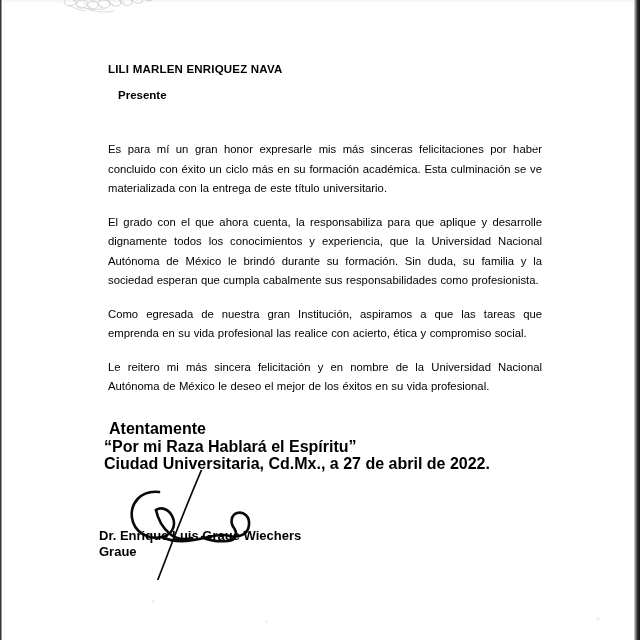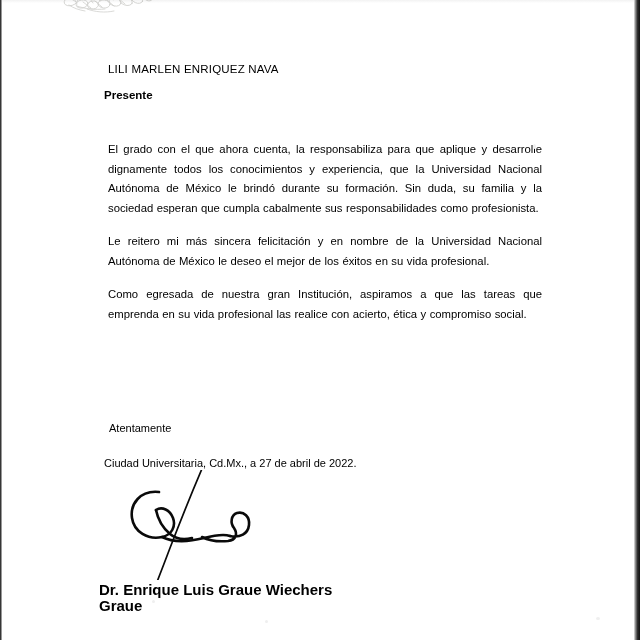--- a/index.html
+++ b/index.html
@@ -46,27 +46,27 @@
     height: 34px;
     opacity: 0.42;
   }
 
   
   .recipient {
     position: absolute;
     left: 108px;
     top: 63px;
     font-size: 11.5px;
-    font-weight: normal;
+    font-weight: bold;
     letter-spacing: 0.2px;
     text-align: center;
   }
   .presente {
     position: absolute;
-    left: 104px;
+    left: 118px;
     top: 89px;
     font-size: 11.5px;
     font-weight: bold;
   }
 
   .body-block {
     position: absolute;
     left: 108px;
     top: 140px;
     width: 434px;
@@ -77,40 +77,40 @@
     font-size: 11.3px;
     line-height: 19.5px;
     margin: 0 0 14px 0;
     word-spacing: 0.3px;
   }
 
   .closing {
     position: absolute;
     left: 104px;
     top: 420px;
-    font-size: 11px;
-    font-weight: normal;
+    font-size: 16px;
+    font-weight: bold;
     line-height: 17.5px;
   }
   .closing .ind { padding-left: 5px; display: block; }
 
   .signature-wrap {
     position: absolute;
     left: 118px;
     top: 470px;
     width: 230px;
     height: 110px;
     pointer-events: none;
   }
 
   .signer {
     position: absolute;
     left: 99px;
-    top: 582px;
-    font-size: 15px;
+    top: 528px;
+    font-size: 13px;
     font-weight: bold;
     line-height: 16px;
   }
 
   
   .speckle {
     position: absolute;
     background: #efefef;
     border-radius: 50%;
   }
@@ -148,28 +148,29 @@
         <path d="M26 14 L34 20 M38 13 L45 19 M50 12 L57 18 M61 10 L68 16"></path>
         <path d="M12 17 C16 20 22 22 28 23"></path>
       </g>
     </svg>
   </div>
 
   <div class="recipient">LILI MARLEN ENRIQUEZ NAVA</div>
   <div class="presente">Presente</div>
 
   <div class="body-block">
+    <p class="para">Es para mí un gran honor expresarle mis más sinceras felicitaciones por haber concluido con éxito un ciclo más en su formación académica. Esta culminación se ve materializada con la entrega de este título universitario.</p>
     <p class="para">El grado con el que ahora cuenta, la responsabiliza para que aplique y desarrolle dignamente todos los conocimientos y experiencia, que la Universidad Nacional Autónoma de México le brindó durante su formación. Sin duda, su familia y la sociedad esperan que cumpla cabalmente sus responsabilidades como profesionista.</p>
+    <p class="para">Como egresada de nuestra gran Institución, aspiramos a que las tareas que emprenda en su vida profesional las realice con acierto, ética y compromiso social.</p>
     <p class="para">Le reitero mi más sincera felicitación y en nombre  de la Universidad Nacional Autónoma de México le deseo el mejor de los éxitos en su vida profesional.</p>
-    <p class="para">Como egresada de nuestra gran Institución, aspiramos a que las tareas que emprenda en su vida profesional las realice con acierto, ética y compromiso social.</p>
   </div>
 
   <div class="closing">
     <span class="ind">Atentamente</span>
-    <br>
+    <span>“Por mi Raza Hablará el Espíritu”</span><br>
     <span>Ciudad Universitaria, Cd.Mx.,  a  27 de abril de 2022.</span>
   </div>
 
   <div class="signature-wrap">
     <svg viewBox="0 0 230 110" width="230" height="110" aria-hidden="true">
       <g fill="none" stroke="#0a0a0a" stroke-width="2.6" stroke-linecap="round" stroke-linejoin="round">
 
         <path d="M41 22 C22 20 12 34 14 48 C16 62 30 70 44 67 C54 65 58 56 55 48 C52 40 44 36 38 40"></path>
 
         <path d="M38 40 C40 50 45 58 52 64 C58 69 66 70 74 68"></path>

